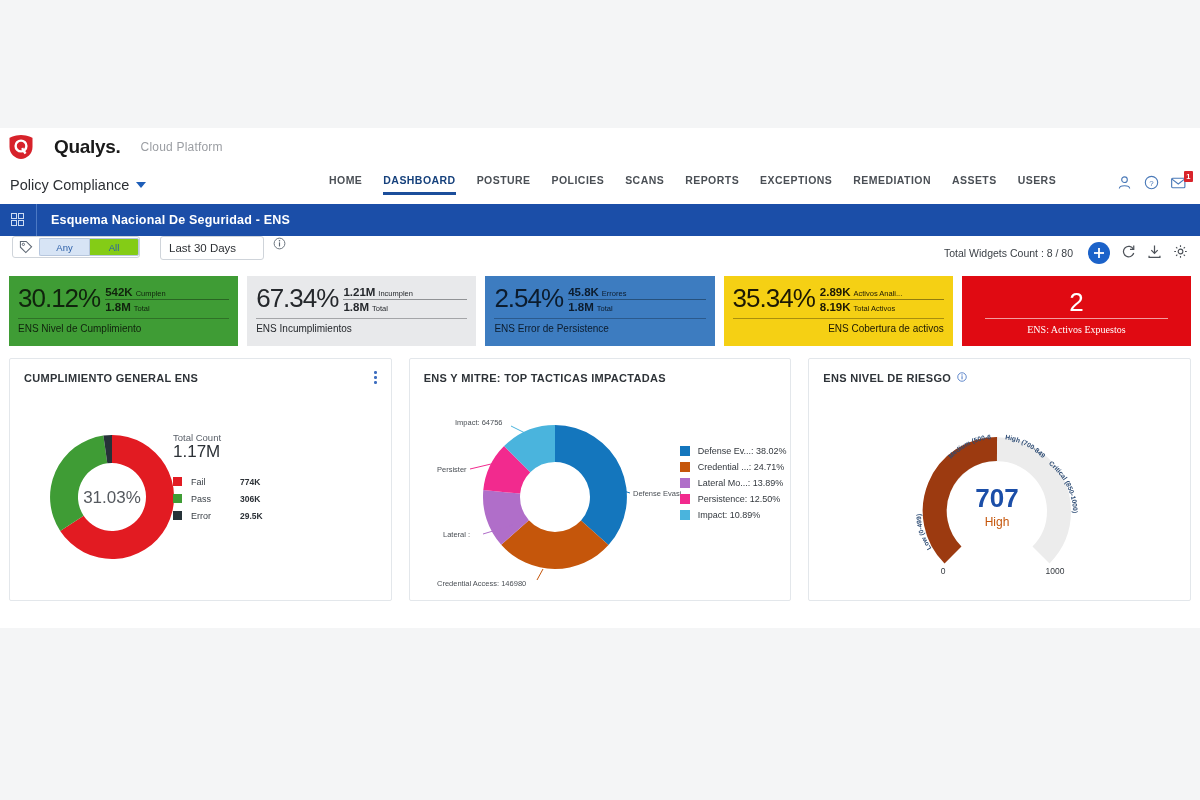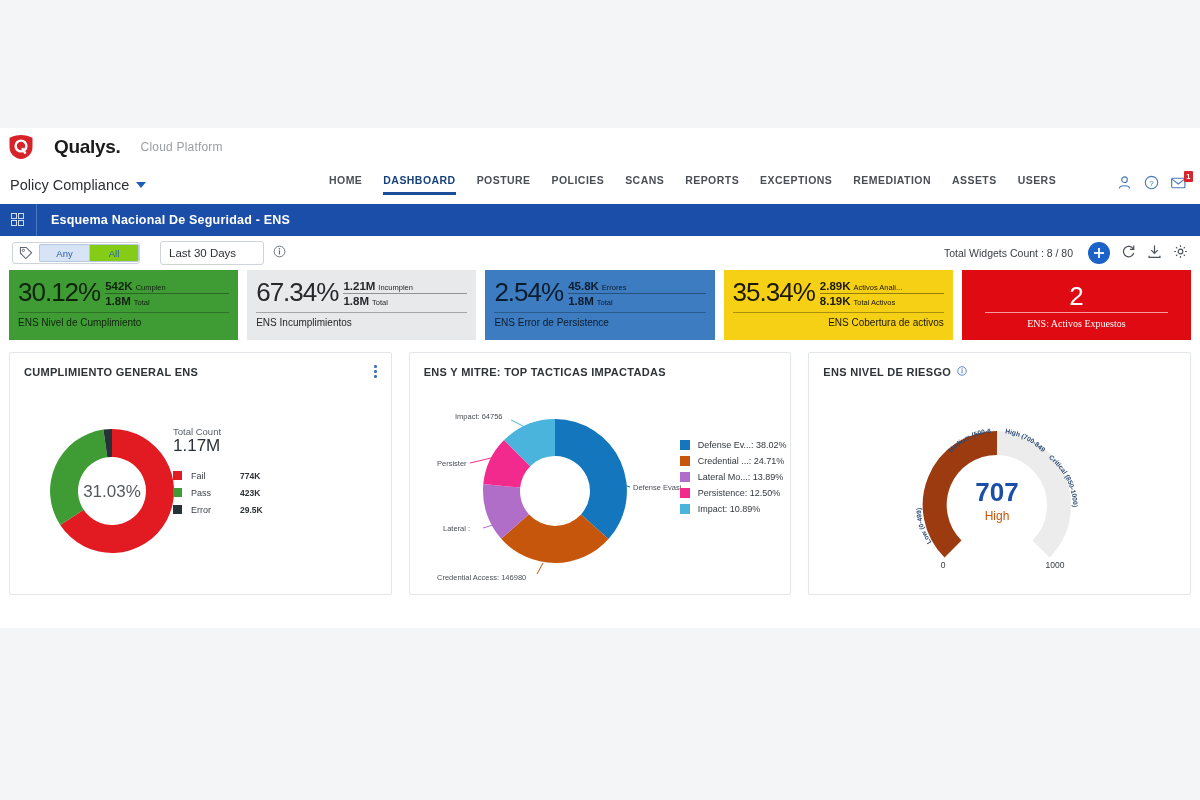--- a/index.html
+++ b/index.html
@@ -76,21 +76,21 @@
   }
   .dashbar .divider {
     width: 1px; height: 32px; background: #4c79c4;
   }
   .dashbar .title {
     font-size: 12.5px; font-weight: bold; letter-spacing: .2px; padding-left: 14px; text-align: center;
   }
 
   
   .filterrow {
-    height: 34px; background: #ffffff; display: flex; align-items: center;
+    height: 34px; background: #ffffff; display: flex; 
     padding: 0 12px; position: relative;
   }
   .tagfilter {
     display: flex; align-items: center; border: 1px solid #cfd4da;
     border-radius: 3px; height: 22px; background: #fff;
   }
   .tagfilter .tagicon {
     width: 26px; display: flex; justify-content: center; align-items: center;
   }
   .seg {
@@ -119,21 +119,21 @@
   .wcount { font-size: 10.5px; color: #3a3f45; margin-right: 4px; }
   .plusbtn {
     width: 22px; height: 22px; border-radius: 50%; background: #1b62c9;
     color: #fff; display: flex; align-items: center; justify-content: center;
     font-size: 17px; line-height: 0; cursor: pointer;
   }
   .ctlicon { color: #4d5259; cursor: pointer; }
 
   
   .kpirow {
-    display: flex; gap: 9px; padding: 0 9px; margin-top: 0;
+    display: flex; gap: 9px; padding: 0 9px; margin-top: 6px;
   }
   .kpi {
     flex: 1; height: 70px; padding: 7px 9px 0 9px; position: relative;
     display: flex; flex-direction: column; justify-content: space-between;
   }
   .kpi .top { display: flex; align-items: center; }
   .kpi .bigpct {
     font-size: 26px; font-weight: normal; letter-spacing: -1px; line-height: 30px;
   }
   .kpi .frac {
@@ -446,21 +446,21 @@
         <div class="lg-total">1.17M</div>
         <div class="lg-rows">
           <div class="lg-row">
             <span class="sw" style="background:#e21b22"></span>
             <span class="lg-name">Fail</span>
             <span class="lg-val">774K</span>
           </div>
           <div class="lg-row">
             <span class="sw" style="background:#3f9c35"></span>
             <span class="lg-name">Pass</span>
-            <span class="lg-val">423K</span>
+            <span class="lg-val">306K</span>
           </div>
           <div class="lg-row">
             <span class="sw" style="background:#263238"></span>
             <span class="lg-name">Error</span>
             <span class="lg-val">29.5K</span>
           </div>
         </div>
       </div>
     </div>
 

